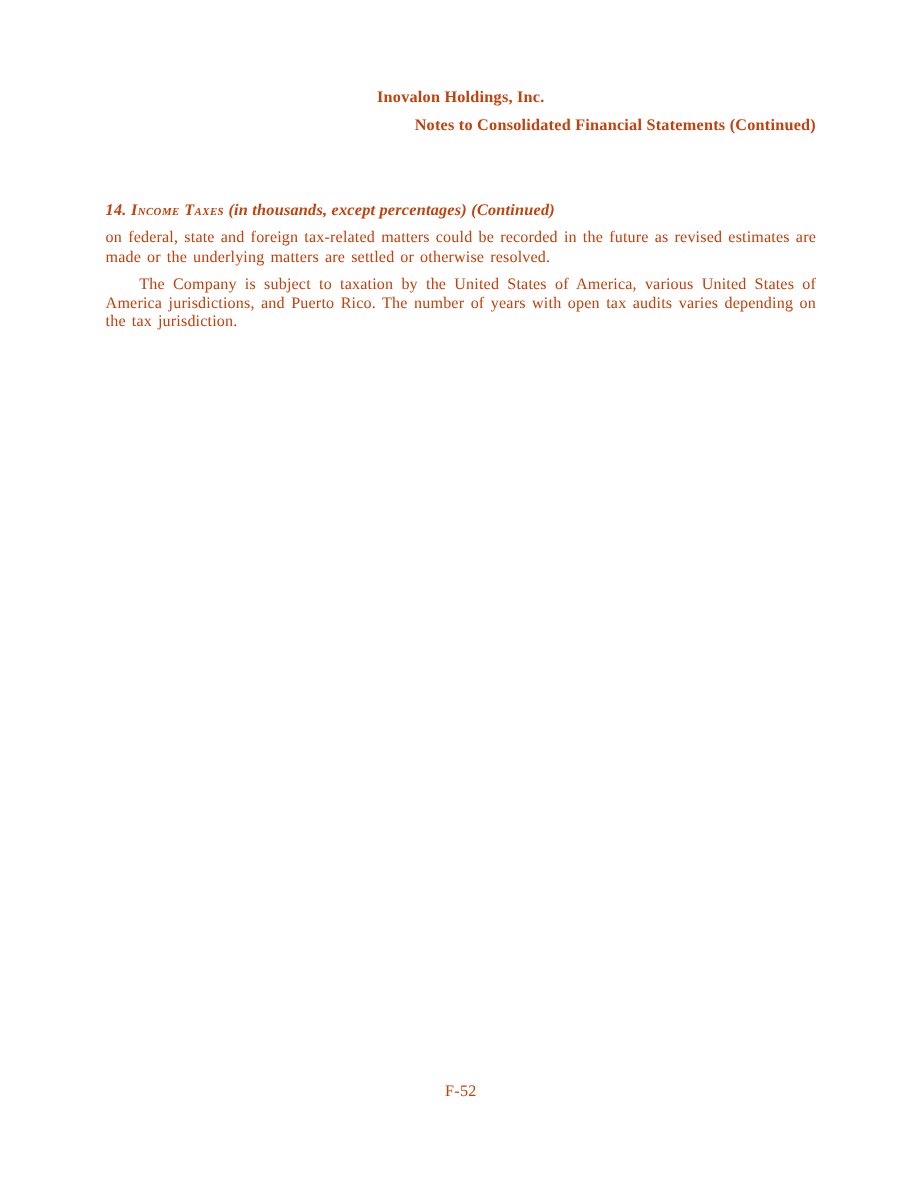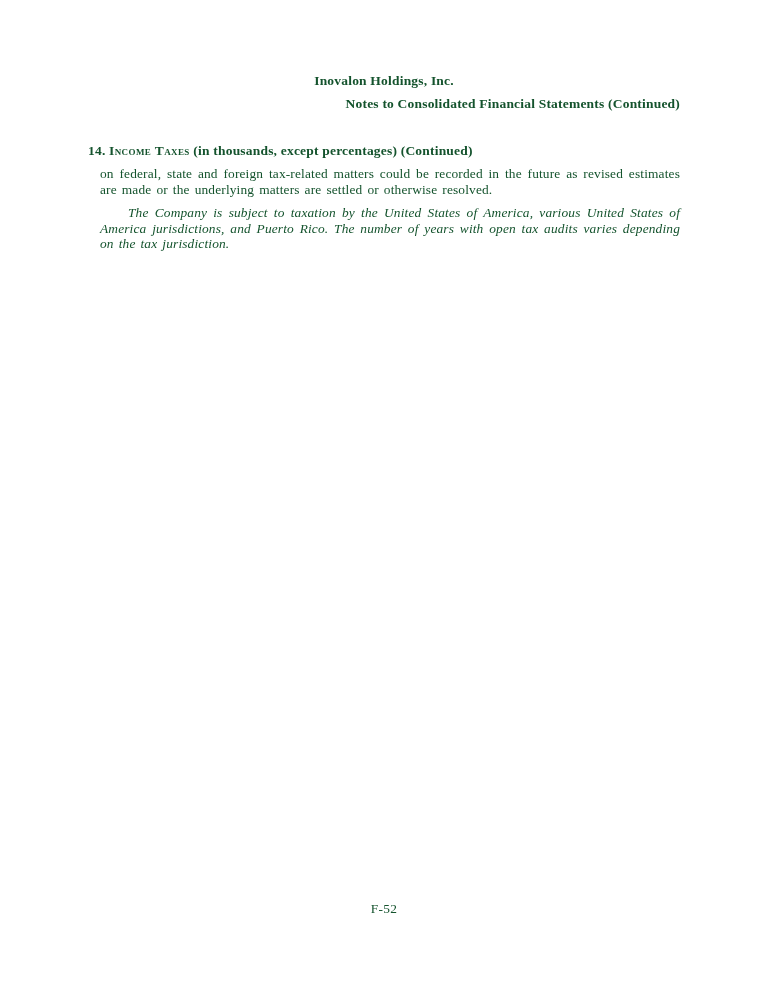--- a/index.html
+++ b/index.html
@@ -6,21 +6,21 @@
     margin: 0;
     padding: 0;
     background: #ffffff;
   }
   .page {
     position: relative;
     width: 768px;
     height: 1000px;
     background: #ffffff;
     font-family: "Liberation Serif", "DejaVu Serif", serif;
-    color: #14532d;
+    color: #c2410c;
     overflow: hidden;
   }
   .content {
     position: absolute;
     left: 88px;
     right: 88px;
     top: 73px;
   }
   .doc-header-company {
     text-align: center;
@@ -31,41 +31,41 @@
   }
   .doc-header-title {
     text-align: right;
     font-weight: bold;
     font-size: 13.5px;
     line-height: 15px;
     letter-spacing: 0.2px;
     margin-top: 8px;
   }
   .section-heading {
-    margin-top: 32px;
+    margin-top: 56px;
     font-weight: bold;
     font-size: 13.5px;
     line-height: 15px;
     letter-spacing: 0.2px;
+    font-style: italic;
   }
   .section-heading .smallcaps {
     font-variant: small-caps;
     letter-spacing: 0.4px;
   }
   .body-para {
-    margin: 8px 0 0 12px;
+    margin: 8px 0 0 0;
     font-size: 13.4px;
     line-height: 15.5px;
     text-align: justify;
     letter-spacing: 0.15px;
     word-spacing: 1.5px;
   }
   .body-para.indented {
     text-indent: 28px;
-    font-style: italic;
   }
   .footer {
     position: absolute;
     left: 0;
     right: 0;
     top: 901px;
     text-align: center;
     font-size: 13.4px;
     line-height: 15px;
     letter-spacing: 0.3px;

